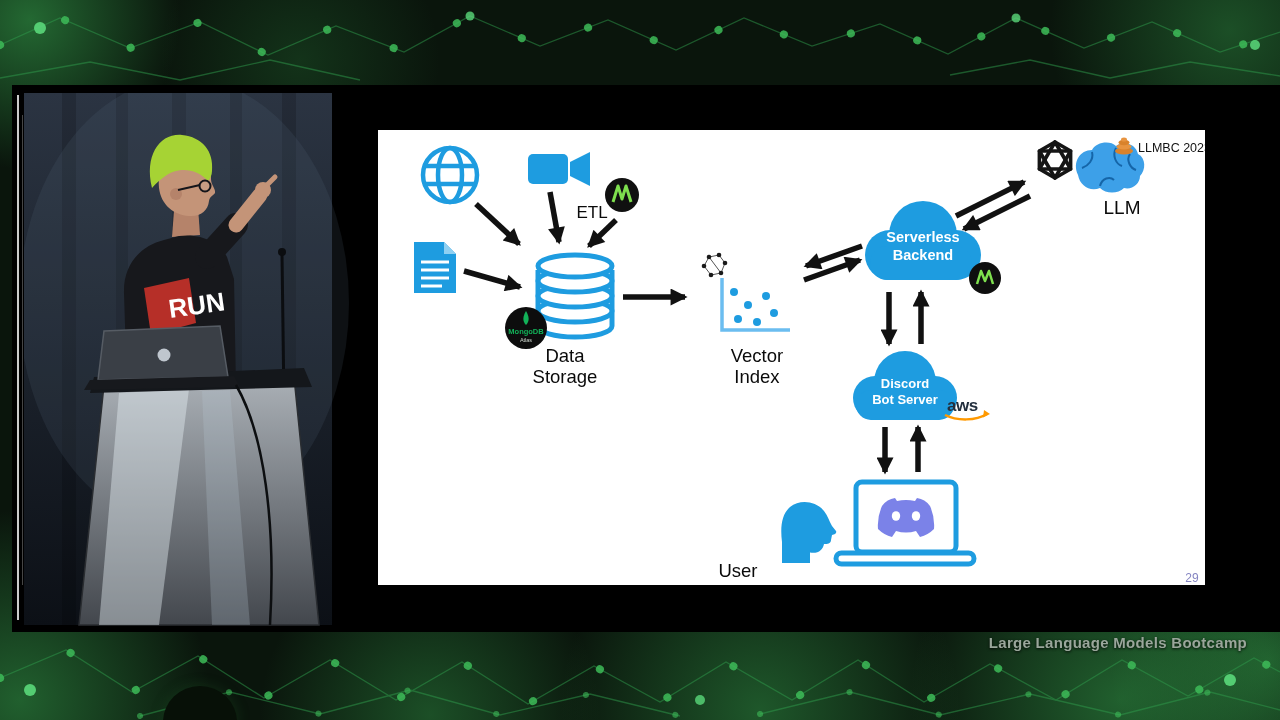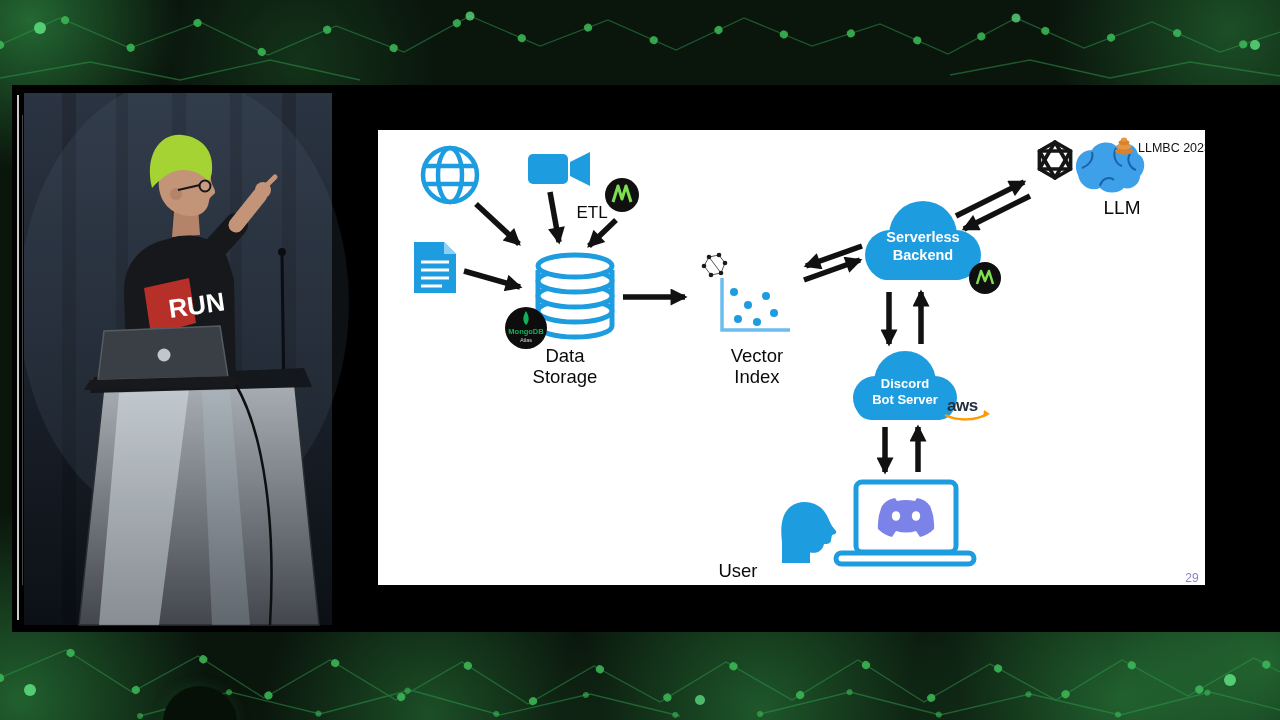--- a/index.html
+++ b/index.html
@@ -306,13 +306,14 @@
         <path d="M404,433 L404,412 C402,396 404,384 412,377 C422,369 438,371 446,381 C450,386 451,391 454,396 L458,401 C459,403 457,404.5 454,405 L453,410 C453,413 450,414.5 446,414 C445,420 440,424 432,422.5 L432,433 Z" fill="#1e9ce0"></path>
         <text x="360" y="447" text-anchor="middle" font-size="18.5" font-weight="500" fill="#0a0a0a">User</text>
 
         <text x="814" y="452" text-anchor="middle" font-size="12" fill="#8585c2">29</text>
       </svg>
     </div>
   </div>
 
   <div class="audience-head"></div>
 
+  <div class="caption">Large Language Models Bootcamp</div>
 </div>
 
 </body></html>

